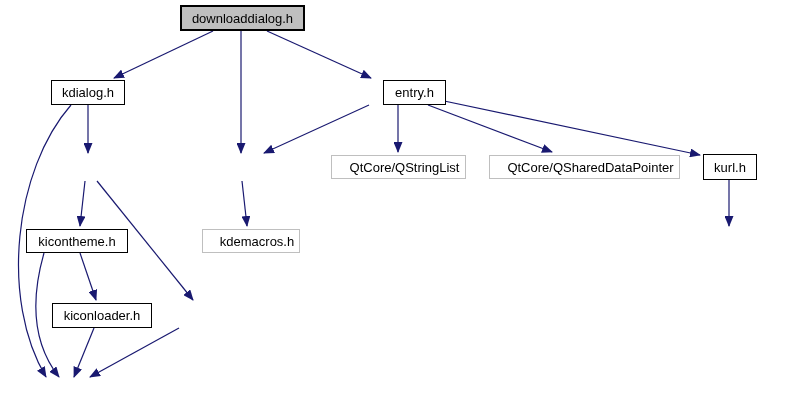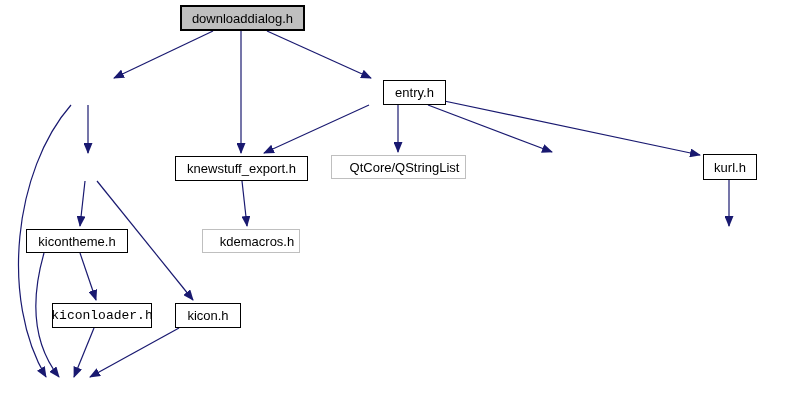--- a/index.html
+++ b/index.html
@@ -64,34 +64,34 @@
       <path d="M369,105 L264,153" marker-end="url(#arr)"></path>
       <path d="M398,105 L398,152" marker-end="url(#arr)"></path>
       <path d="M428,105 L552,152" marker-end="url(#arr)"></path>
       <path d="M430,98 L700,155" marker-end="url(#arr)"></path>
       <path d="M729,180 L729,226" marker-end="url(#arr)"></path>
     </g>
   </svg>
 
   <div class="node main" style="left:180px; top:5px;   width:125px; height:26px;">downloaddialog.h</div>
 
+  <div class="node" style="left:51px;  top:80px;  width:74px;  height:25px;">kdialog.h</div>
 
   <div class="node" style="left:367px; top:80px;  width:63px;  height:25px;margin-left:16px;">entry.h</div>
 
 
-  <div class="node" style="left:175px; top:156px; width:133px; height:25px;">knewstuff_export.h</div>
 
   <div class="node ext" style="left:331px; top:155px; width:135px; height:24px;">QtCore/QStringList</div>
 
+  <div class="node ext" style="left:489px; top:155px; width:191px; height:24px;">QtCore/QSharedDataPointer</div>
 
   <div class="node" style="left:703px; top:154px; width:54px;  height:26px;">kurl.h</div>
 
   <div class="node ext" style="left:202px; top:229px; width:98px;  height:24px;">kdemacros.h</div>
 
   <div class="node" style="left:26px;  top:229px; width:102px; height:24px;">kicontheme.h</div>
 
 
-  <div class="node" style="left:52px;  top:303px; width:100px; height:25px;font-family:Liberation Mono, monospace;">kiconloader.h</div>
+  <div class="node" style="left:52px;  top:303px; width:100px; height:25px;">kiconloader.h</div>
 
-  <div class="node" style="left:175px; top:303px; width:66px;  height:25px;">kicon.h</div>
 
 
 </div>
 
 </body></html>

